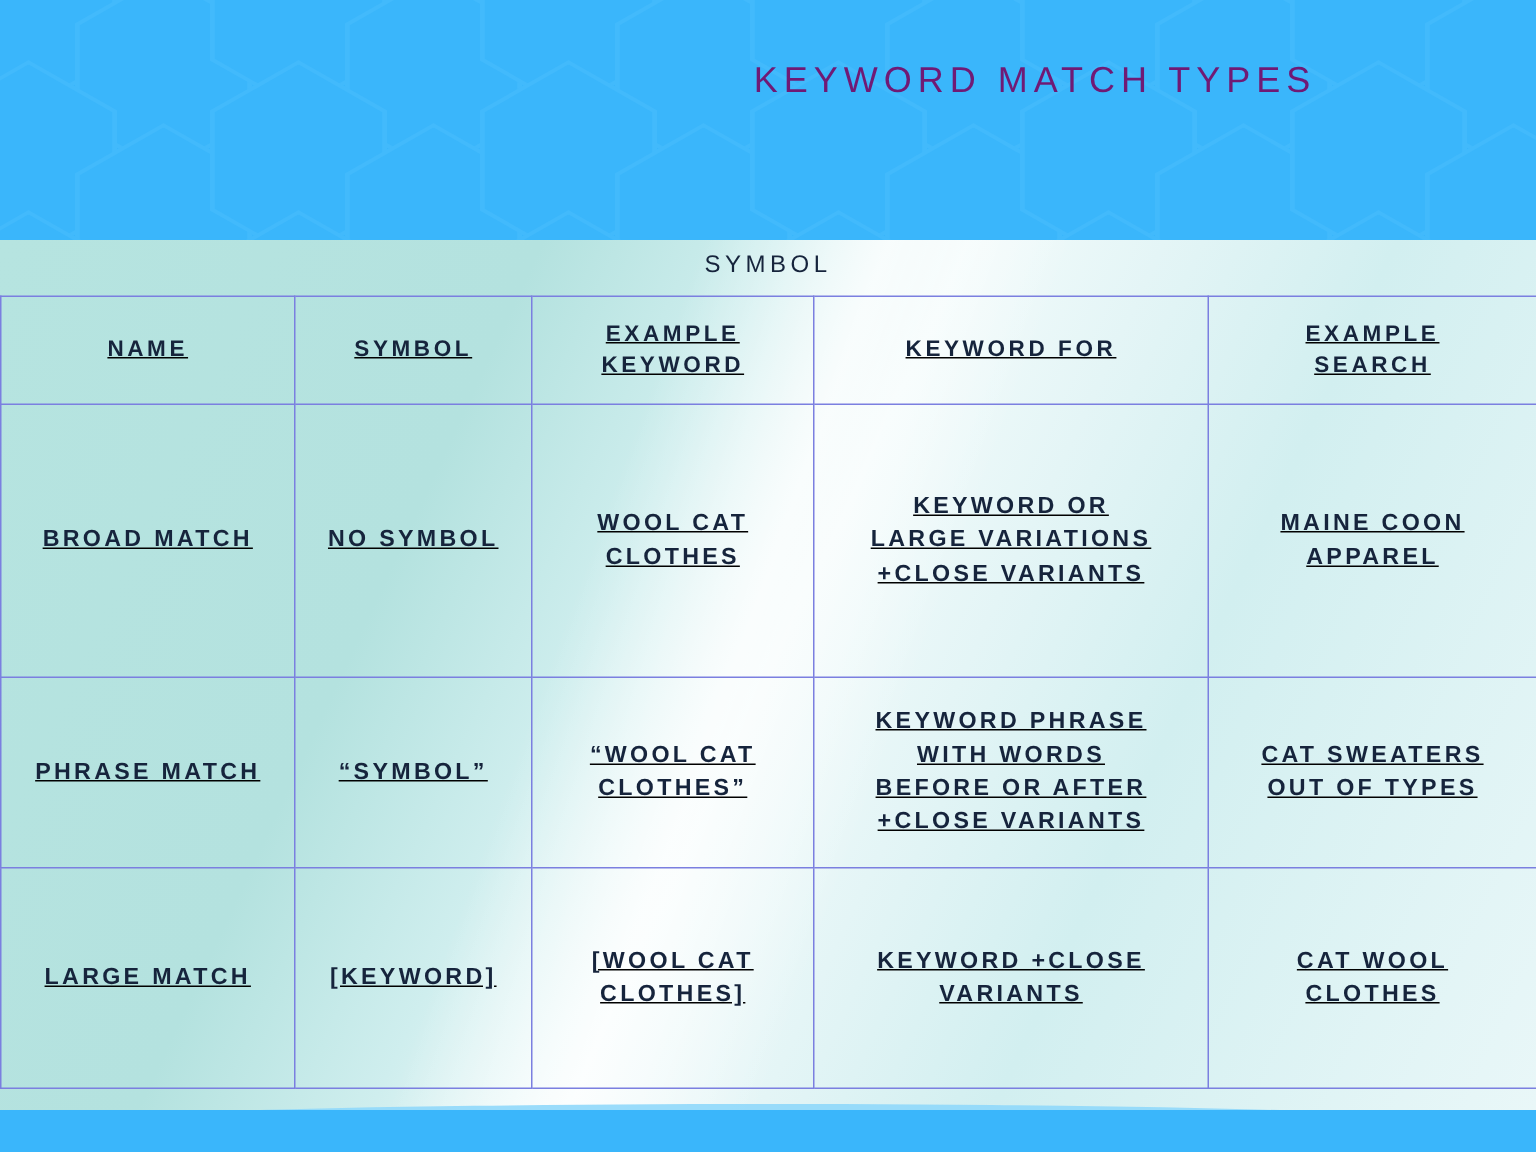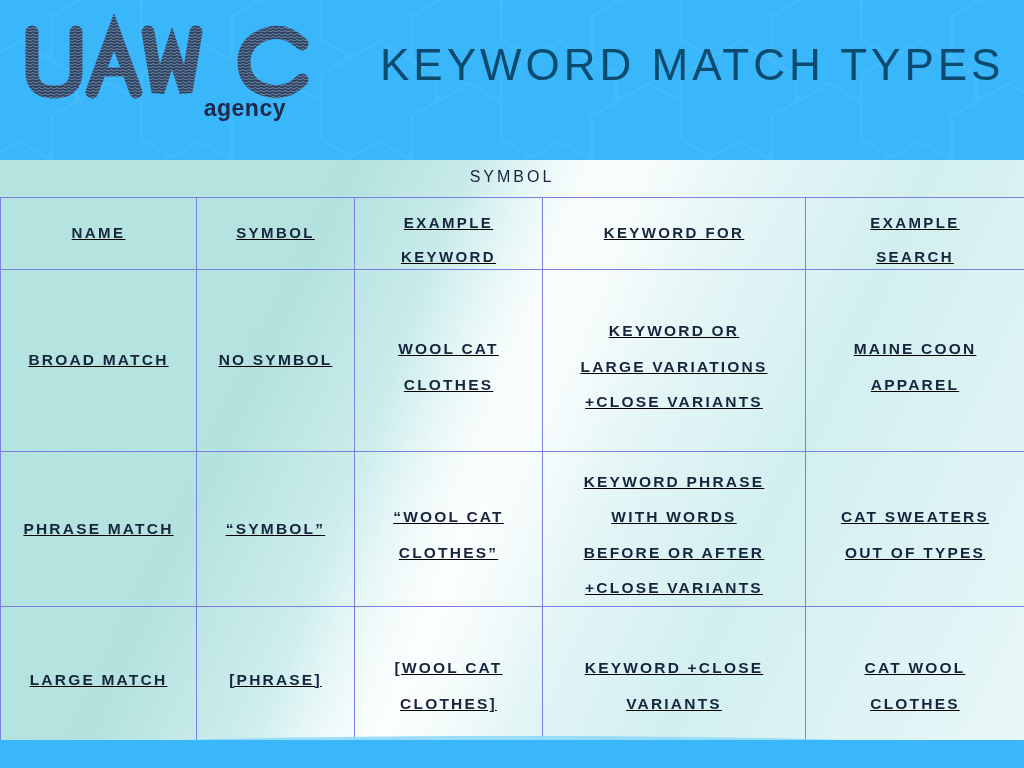--- a/index.html
+++ b/index.html
@@ -46,23 +46,23 @@
   .logo-sub {
     position: absolute; right: 32px; bottom: 2px;
     font-size: 23px; font-weight: bold; color: #1b2a4a;
     letter-spacing: 0.5px;
   }
 
   .title {
     position: absolute; left: 380px; top: 40px;
     width: 620px;
     z-index: 5;
-    font-size: 44px;
+    font-size: 24px;
     letter-spacing: 4px;
-    color: #0c4a6e;
+    color: #701a75;
     text-align: center;
     white-space: nowrap;
   }
 
   
   .body-bg {
     position: absolute; left: 0; top: 160px;
     width: 1024px; height: 580px;
     background:
       linear-gradient(115deg,
@@ -139,21 +139,21 @@
     letter-spacing: 2.2px;
     line-height: 1.45;
     font-weight: bold;
     padding: 6px 8px;
   }
   table.matrix tbody tr.r1 td { height: 182px; }
   table.matrix tbody tr.r2 td { height: 127px; }
   table.matrix tbody tr.r3 td { height: 147px; }
 
   td.name-cell, th.name-cell { letter-spacing: 2.6px; }
-  .cell-lines span { display: block; margin-top: 13px; }
+  .cell-lines span { display: block; }
 </style>
 </head>
 <body>
 
 <div class="page">
 
   <div class="header">
     <div class="hex-layer">
       <div class="hex" style="left:-40px; top:-60px;"></div>
       <div class="hex" style="left:50px; top:-18px;"></div>
@@ -182,38 +182,20 @@
       <div class="hex" style="left:950px; top:82px;"></div>
 
       <div class="hex" style="left:-40px; top:140px;"></div>
       <div class="hex" style="left:140px; top:140px;"></div>
       <div class="hex" style="left:320px; top:140px;"></div>
       <div class="hex" style="left:500px; top:140px;"></div>
       <div class="hex" style="left:680px; top:140px;"></div>
       <div class="hex" style="left:860px; top:140px;"></div>
     </div>
 
-    <div class="logo">
-      <svg width="300" height="110" viewBox="0 0 300 110" aria-hidden="true">
-        <defs>
-          <pattern id="tex" width="6" height="6" patternUnits="userSpaceOnUse">
-            <rect width="6" height="6" fill="#2f4161"></rect>
-            <path d="M0 3 Q3 0 6 3 M0 6 Q3 3 6 6" stroke="#6f8aa8" stroke-width="1" fill="none"></path>
-          </pattern>
-        </defs>
-        <g fill="none" stroke="url(#tex)" stroke-width="13" stroke-linecap="round">
-          <path d="M14 18 L14 58 Q14 78 36 78 Q58 78 58 58 L58 18"></path>
-          <path d="M74 78 L96 18 L118 78"></path>
-          <path d="M82 58 L110 58" stroke-width="9"></path>
-          <path d="M130 18 L140 78 L154 34 L168 78 L178 18"></path>
-          <path d="M284 30 Q268 14 248 20 Q226 28 226 48 Q226 70 248 76 Q268 82 284 66"></path>
-        </g>
-      </svg>
-      <div class="logo-sub">agency</div>
-    </div>
 
     <div class="title">KEYWORD MATCH TYPES</div>
   </div>
 
   <div class="body-bg"></div>
   <div class="body-bg2"></div>
 
   <div class="symbol-caption">SYMBOL</div>
 
   <div class="table-wrap">
@@ -290,21 +272,21 @@
           <td>
             <span class="cell-lines">
               <span>CAT SWEATERS</span>
               <span>OUT OF TYPES</span>
             </span>
           </td>
         </tr>
 
         <tr class="r3">
           <td class="name-cell">LARGE MATCH</td>
-          <td>[PHRASE]</td>
+          <td>[KEYWORD]</td>
           <td>
             <span class="cell-lines">
               <span>[WOOL CAT</span>
               <span>CLOTHES]</span>
             </span>
           </td>
           <td>
             <span class="cell-lines">
               <span>KEYWORD +CLOSE</span>
               <span>VARIANTS</span>

